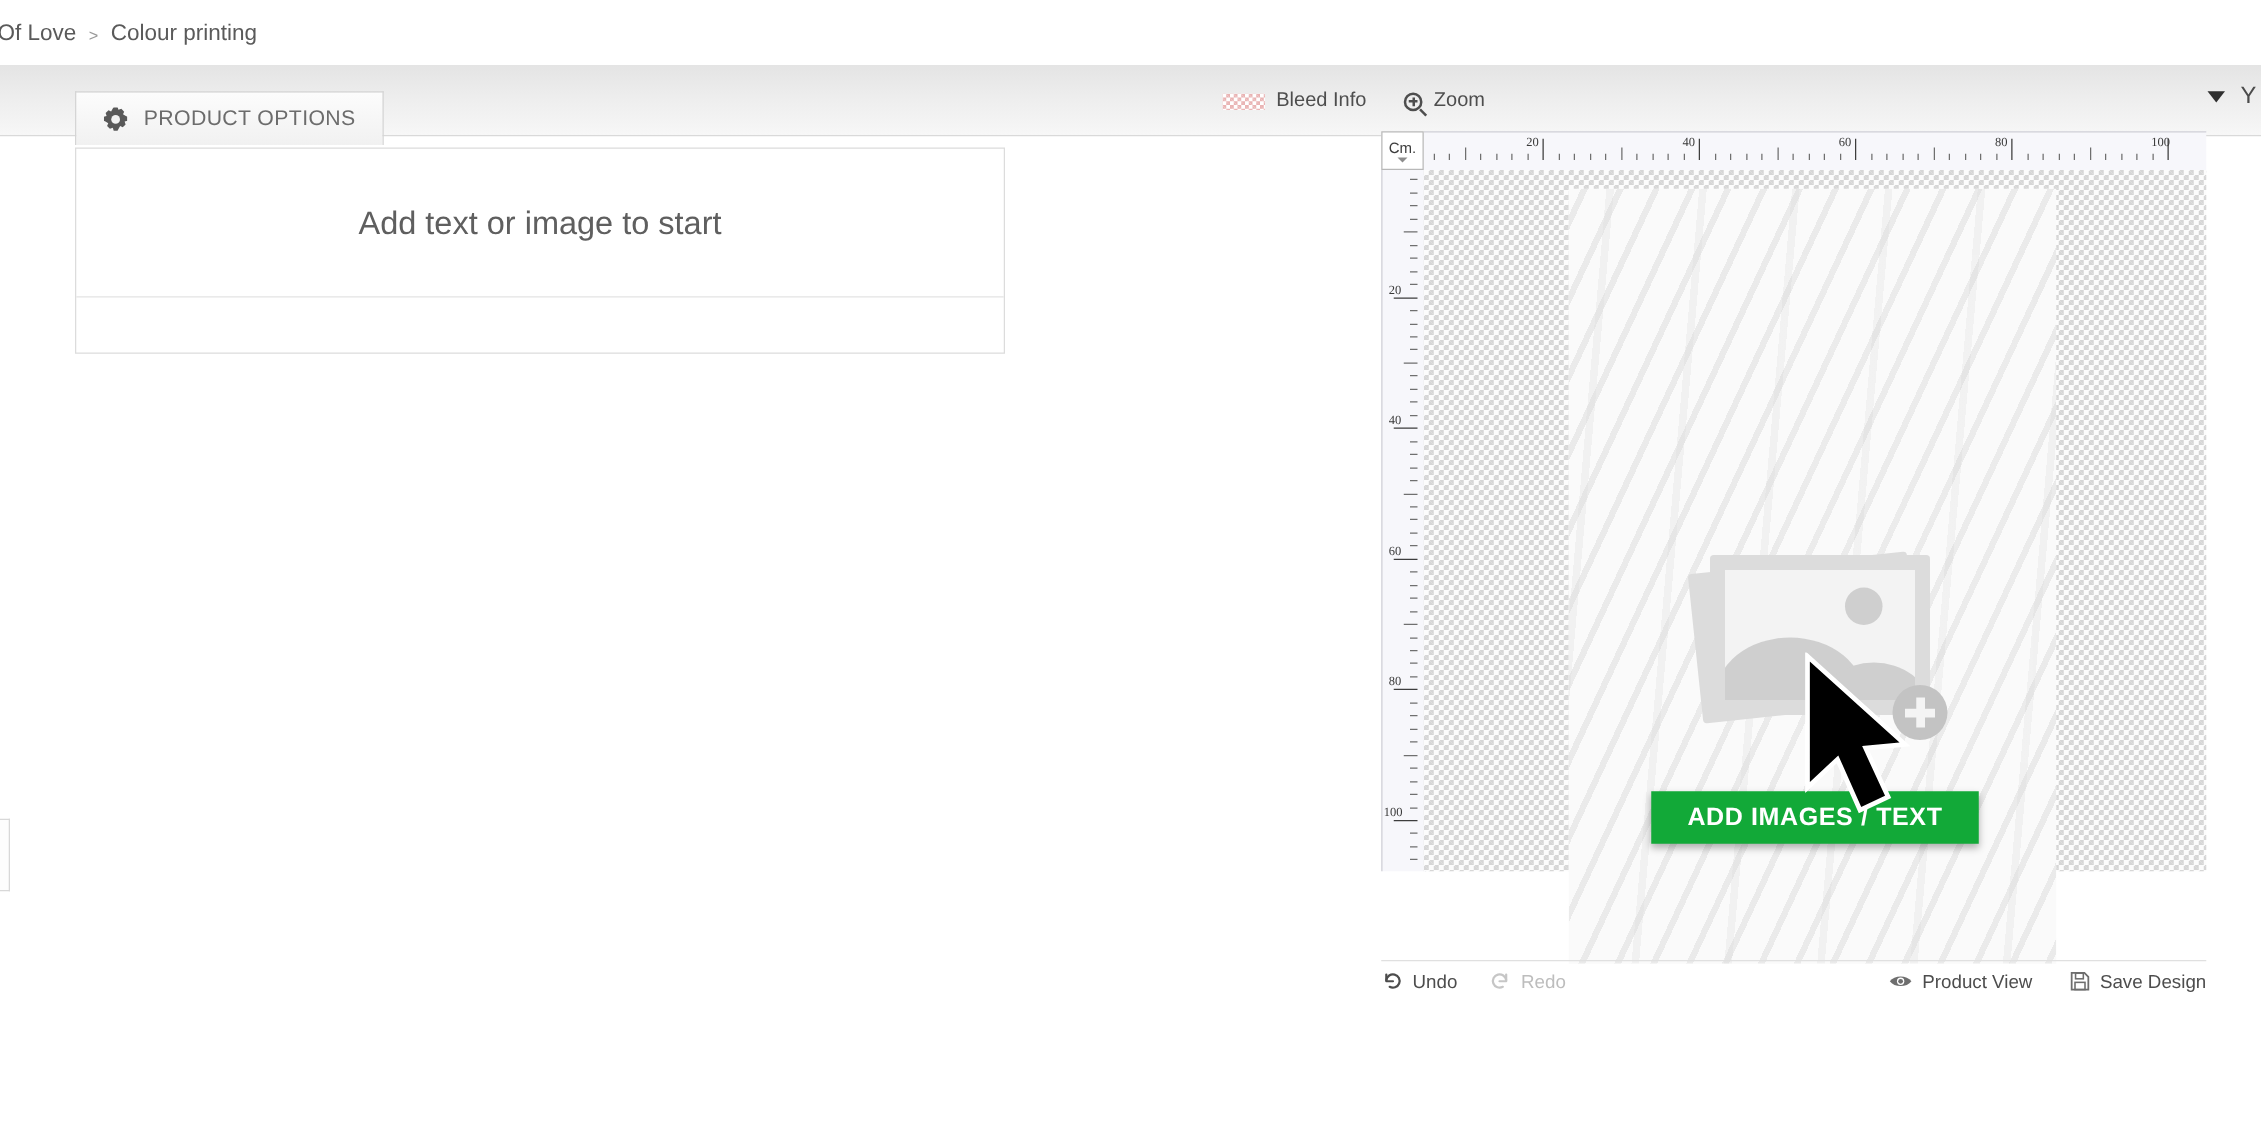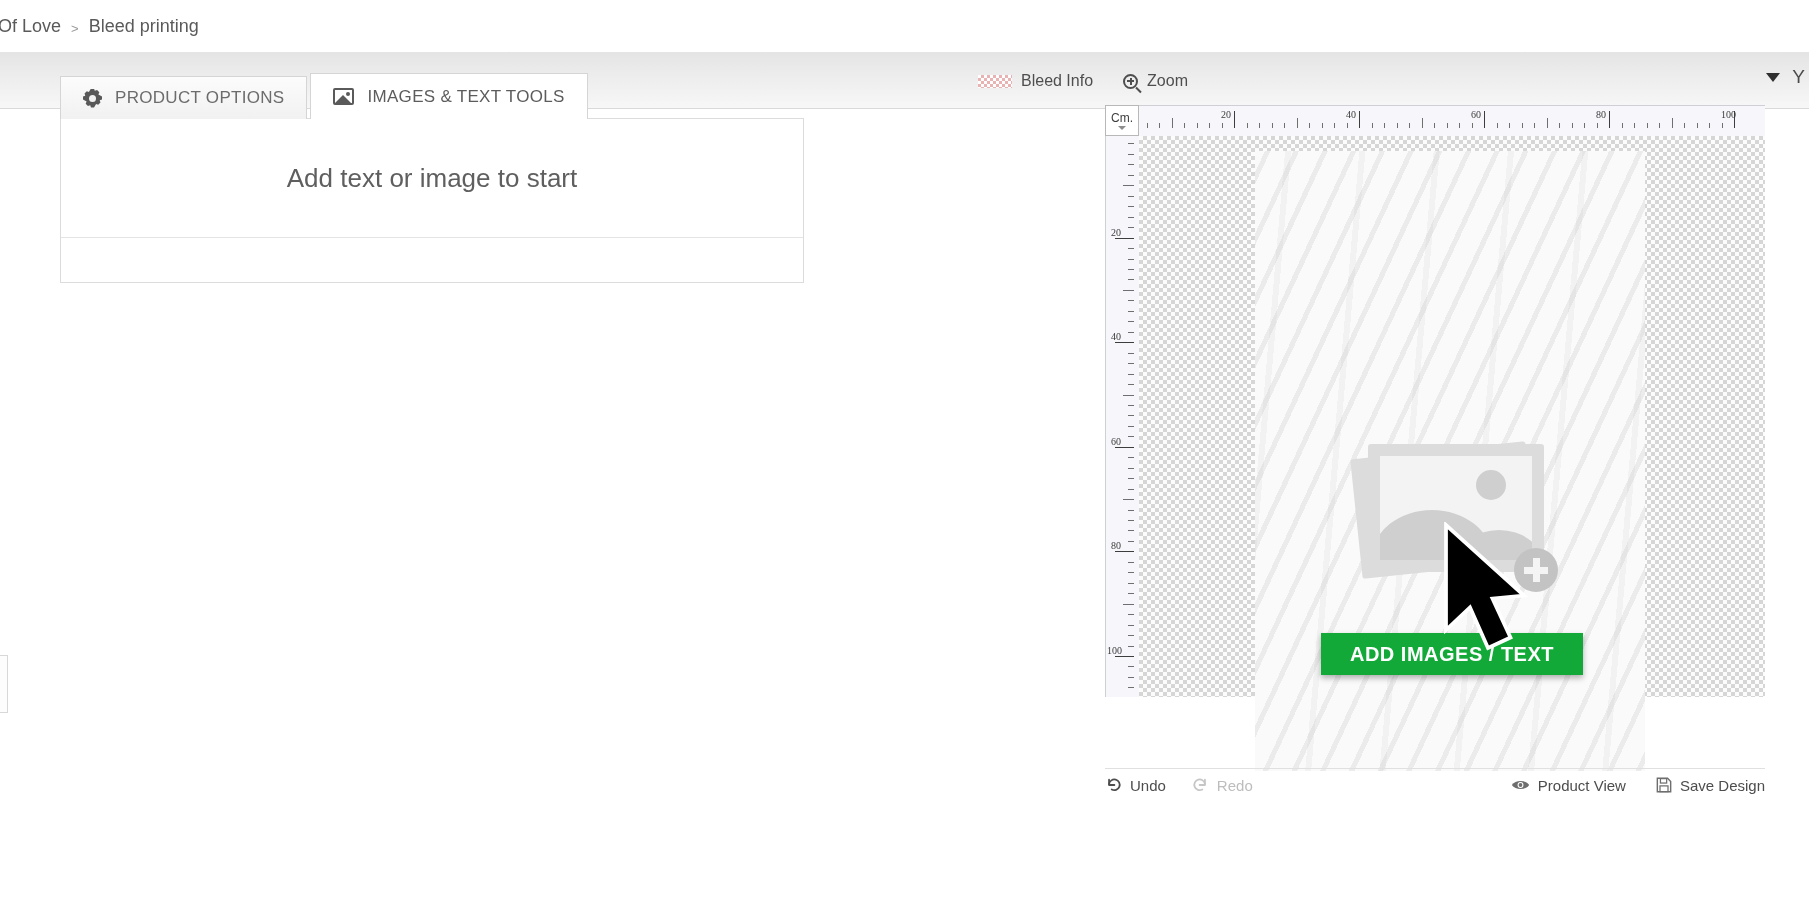--- a/index.html
+++ b/index.html
@@ -514,40 +514,31 @@
     border-right: 1px solid #d8d8d8;
     background: #fdfdfd;
   }
 </style>
 </head>
 <body>
 
 <div id="breadcrumb-bar">
   <span id="crumb-1" class="crumb">s Of Love</span>
   <span class="crumb-sep">&gt;</span>
-  <span class="crumb">Bleed printing</span>
+  <span class="crumb">Colour printing</span>
 </div>
 
 <div id="app-strip"></div>
 
 <div id="tabs">
   <div class="tab">
     <span class="tab-ico">
       <span class="gear"></span>
     </span>
     <span>PRODUCT OPTIONS</span>
-  </div>
-  <div class="tab active">
-    <span class="tab-ico">
-      <span class="pic-ico">
-          <span class="sun"></span>
-          <span class="mtn"></span>
-        </span>
-    </span>
-    <span>IMAGES &amp; TEXT TOOLS</span>
   </div>
 </div>
 
 <div id="editor-panel">
 
   <div id="canvas-hint">
     <span id="canvas-hint-text">Add text or image to start</span>
   </div>
 
 

